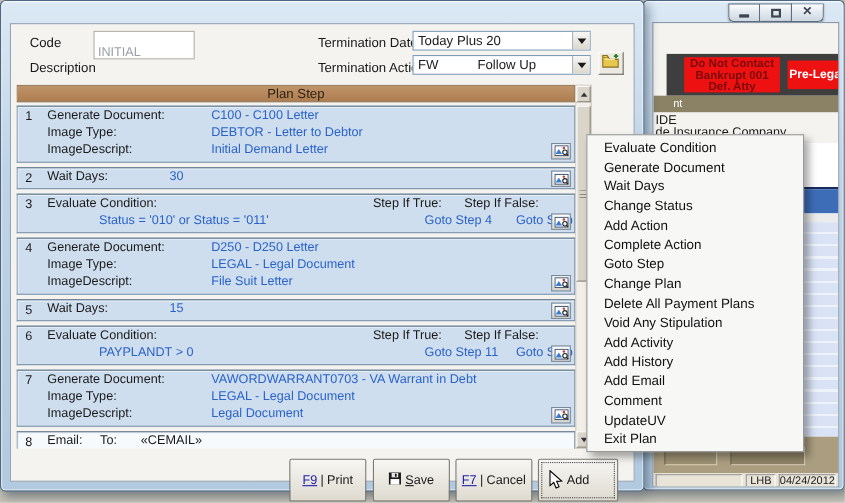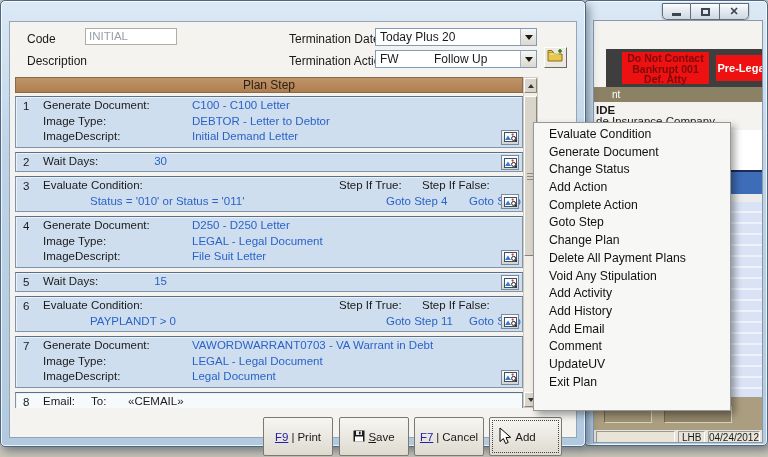--- a/index.html
+++ b/index.html
@@ -32,21 +32,21 @@
   #bg-content { position:absolute; left:8px; top:19px; right:4px; bottom:2px;
     background:#f4f3f0; border:1px solid #8a99aa; overflow:hidden; }
   #dark-bar { position:absolute; left:12px; right:0; top:28px; height:38px; background:#3e3e3e; }
   #dnc-badge { position:absolute; left:28px; top:31px; width:87px; height:32px; background:#ee1111;
     color:#7c0a0a; font-weight:bold; font-size:10.5px; line-height:10.5px; text-align:center; padding-top:1px; }
   #prelegal-badge { position:absolute; left:122px; top:34px; width:53px; height:26px; background:#ee1111;
     color:#fff; font-weight:bold; font-size:11px; line-height:26px; text-align:center; }
   #tan-bar1 { position:absolute; left:0; right:0; top:66px; height:15px; background:#8b8164;
     color:#fff; font-size:10px; line-height:15px; padding-left:18px; }
   .frag { position:absolute; left:2px; font-size:11.5px; color:#1a1a1a; white-space:nowrap; }
-  #frag1 { top:83px;font-weight:bold; }
+  #frag1 { top:83px; }
   #frag2 { top:94px; }
   #bg-list { position:absolute; left:0; right:0; top:109px; height:267px; background:#fff; }
   #bg-navy-line { position:absolute; left:0; right:0; top:40px; height:2px; background:#1c2a5e; }
   #bg-selected-row { position:absolute; left:0; right:0; top:42px; height:22px; background:#3e6db8; }
   #bg-gray-row { position:absolute; left:0; right:0; top:64px; height:8px; background:#ebebeb; }
   #bg-stripes { position:absolute; left:0; right:0; top:72px; bottom:0;
     background: repeating-linear-gradient(180deg,#d9e3f5 0 9px,#edf2fb 9px 11px); }
   #bg-tan-band { position:absolute; left:0; right:0; top:376px; height:33px; background:#ab9e80; }
   .tan-btn { position:absolute; top:8px; height:18px; border:1px solid; border-color:#6f6650 #d8d0ba #d8d0ba #6f6650; background:#9c9173; }
   #tan-btn-1 { left:10px; width:48px; }
@@ -57,21 +57,21 @@
   #scell-blank { width:84px; }
   #scell-user { width:28px; }
   #scell-date { width:55px; }
 
   
   #dialog { left:0; top:0; width:586px; height:447px; z-index:10; }
   #dialog-content { position:absolute; left:8px; top:20px; right:8px; bottom:8px;
     background:#f4f3ef; border:1px solid #96a5b5; }
   .lbl { position:absolute; font-size:12px; color:#1a1a1a; white-space:nowrap; }
   .tbox { position:absolute; height:17px; background:#fff; border:1px solid #7f9db9;
-    font-size:11.5px; line-height:15px; padding:0 3px; white-space:nowrap; overflow:hidden; }
+    font-size:11.5px; line-height:15px; padding:12px 3px; white-space:nowrap; overflow:hidden; }
   .tbox.disabled { border-color:#b2aea4; color:#9aa0a8; }
   #code-label { left:17px; top:10px; }
   #code-input { left:75px; top:6px; width:92px; }
   #desc-label { left:17px; top:32px; }
   #desc-input { left:75px; top:28px; width:212px; }
   #tdate-label { left:279px; top:10px; }
   #tdate-combo { left:365px; top:6px; width:162px; height:18px; }
   #taction-label { left:279px; top:32px; }
   #taction-combo { left:365px; top:28px; width:162px; height:18px; }
   .combo { position:absolute; background:#fff; border:1px solid #7f9db9; font-size:12px; line-height:16px; }
@@ -407,20 +407,21 @@
     </button>
     <button class="dlg-btn" id="add-button">
       <span>Add</span>
     </button>
   </div>
 </div>
 
 <div id="context-menu">
     <div class="menu-item">Evaluate Condition</div>
     <div class="menu-item">Generate Document</div>
+    <div class="menu-item">Wait Days</div>
     <div class="menu-item">Change Status</div>
     <div class="menu-item">Add Action</div>
     <div class="menu-item">Complete Action</div>
     <div class="menu-item">Goto Step</div>
     <div class="menu-item">Change Plan</div>
     <div class="menu-item">Delete All Payment Plans</div>
     <div class="menu-item">Void Any Stipulation</div>
     <div class="menu-item">Add Activity</div>
     <div class="menu-item">Add History</div>
     <div class="menu-item">Add Email</div>

